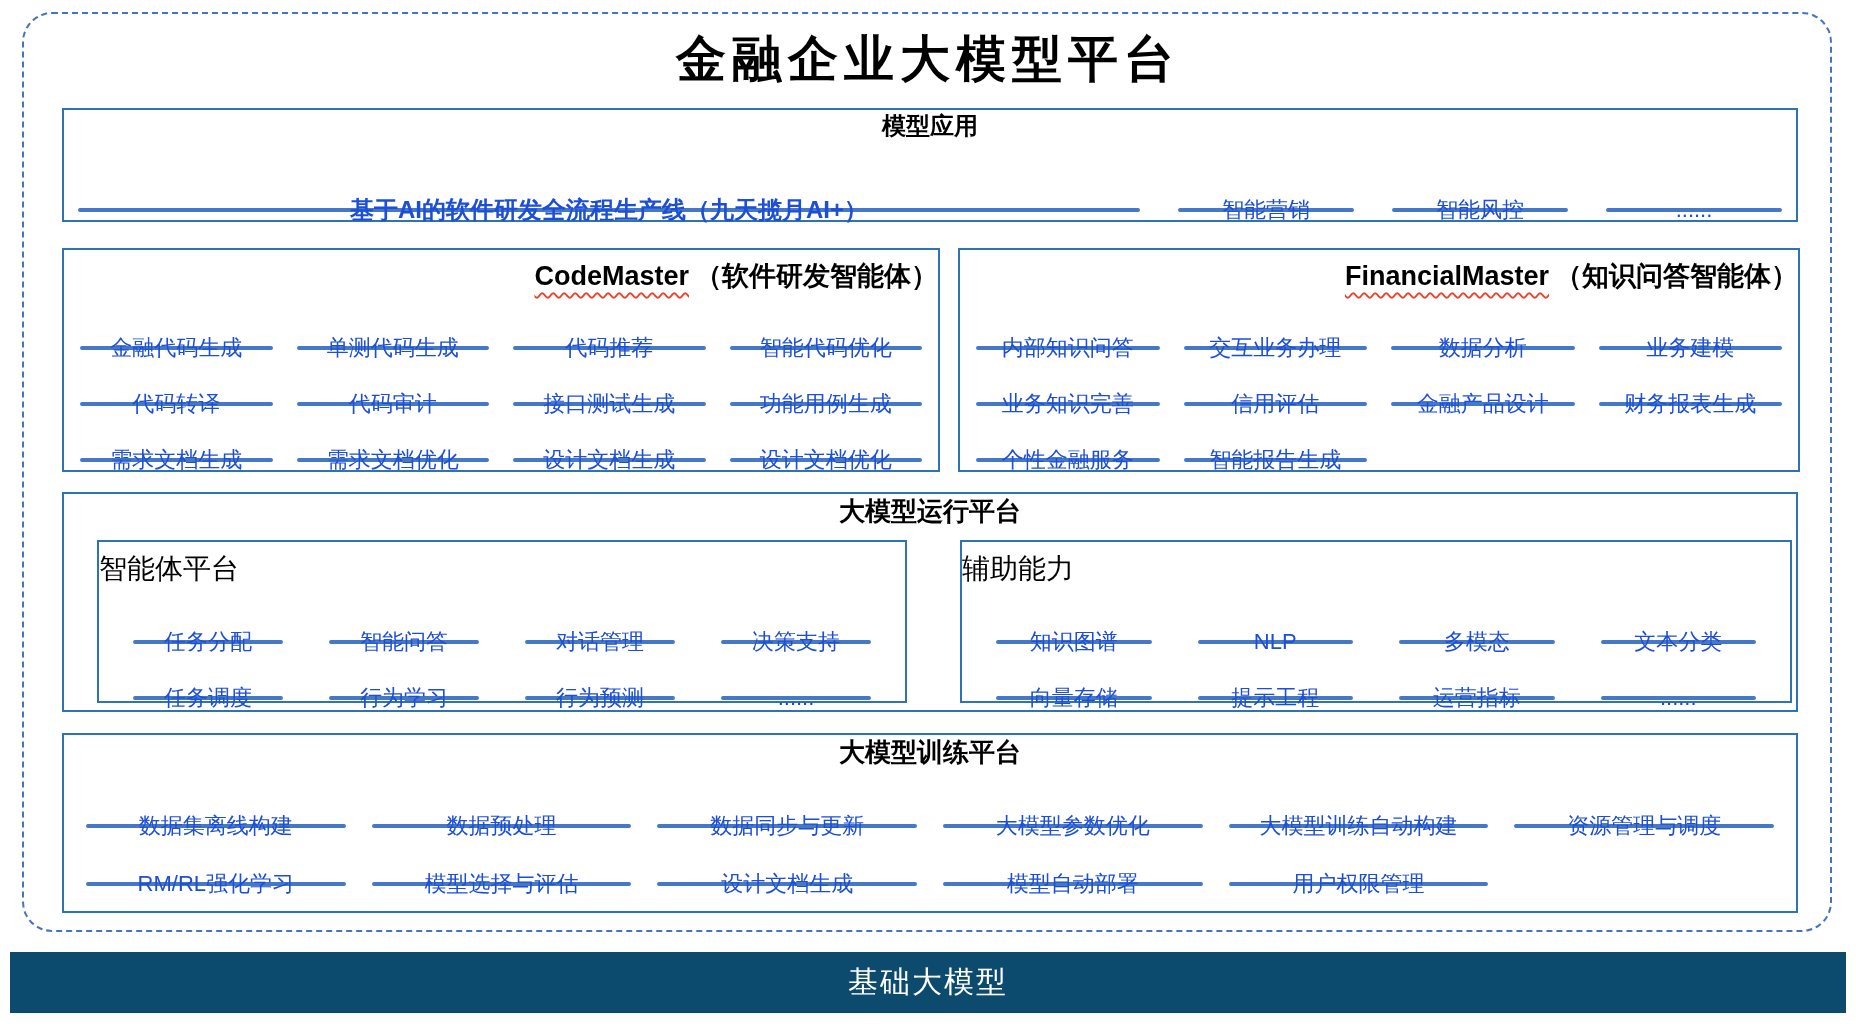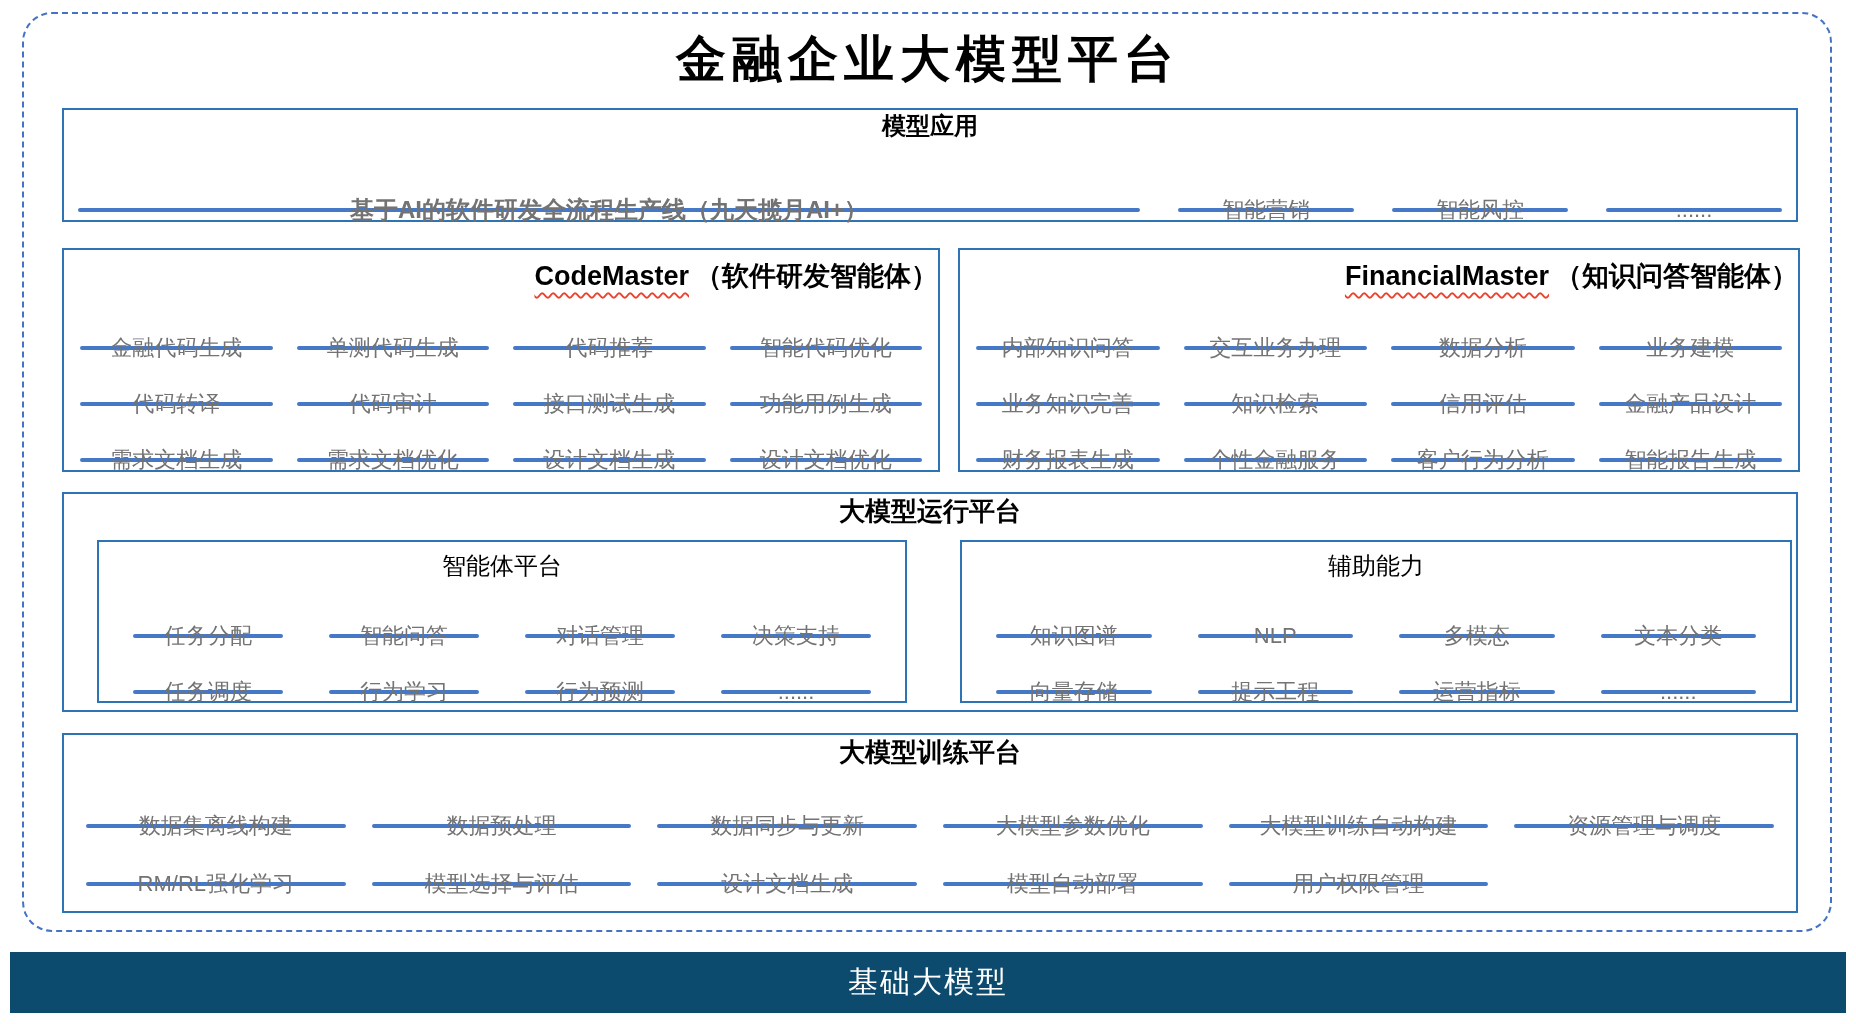--- a/index.html
+++ b/index.html
@@ -16,21 +16,21 @@
          letter-spacing:6px;color:#000;}
 
   
   .box{position:absolute;background:#fff;border:2px solid #2E74B5;box-sizing:border-box;}
   .hdr{text-align:center;font-weight:bold;font-size:24px;}
   .hdr.big{font-size:26px;}
 
   
   .pill{border:2px solid #4579C8;border-radius:9px;background:#fff;
         display:flex;align-items:center;justify-content:center;
-        font-size:22px;color:#737373;box-sizing:border-box;white-space:nowrap;margin-top:42px;}
+        font-size:22px;color:#1d4ed8;box-sizing:border-box;white-space:nowrap;margin-top:42px;}
 
   
   .sec1{left:62px;top:108px;width:1736px;height:114px;}
   .sec1 .row{position:absolute;left:14px;right:14px;top:56px;height:42px;display:flex;gap:38px;}
   .pill.long{flex:1;font-weight:bold;font-size:24px;}
   .pill.appw{width:176px;flex:none;}
   .dl{display:contents;}
 
   
   .sec2{top:248px;height:224px;}
@@ -42,21 +42,21 @@
             text-underline-offset:7px;}
   .hdr2 .zh{margin-left:6px;}
   .grid3x4{display:grid;grid-template-columns:repeat(4,1fr);column-gap:24px;row-gap:14px;
            margin:10px 16px 0;grid-auto-rows:42px;}
 
   
   .sec3{left:62px;top:492px;width:1736px;height:220px;}
   .inner{position:absolute;border:2px solid #2E74B5;background:#fff;top:46px;height:163px;box-sizing:border-box;}
   .agent{left:33px;width:810px;}
   .aux{left:896px;width:832px;}
-  .ihdr{text-align:center;font-size:24px;font-weight:normal;padding-top:8px;}
+  .ihdr{text-align:left;font-size:28px;font-weight:normal;padding-top:8px;}
   .grid2x4{display:grid;grid-template-columns:repeat(4,1fr);column-gap:46px;row-gap:16px;
            margin:10px 34px 0;grid-auto-rows:40px;}
 
   
   .sec4{left:62px;top:733px;width:1736px;height:180px;}
   .grid2x6{display:grid;grid-template-columns:repeat(6,1fr);column-gap:26px;row-gap:15px;
            margin:12px 22px 0;grid-auto-rows:43px;}
 
   
   .foundation{position:absolute;left:10px;top:952px;width:1836px;height:61px;
@@ -103,26 +103,24 @@
   <section class="box sec2 fin">
     <div class="hdr2">
       <span class="en">FinancialMaster</span><span class="zh">（知识问答智能体）</span>
     </div>
     <div class="grid3x4">
         <div class="pill">内部知识问答</div>
         <div class="pill">交互业务办理</div>
         <div class="pill">数据分析</div>
         <div class="pill">业务建模</div>
         <div class="pill">业务知识完善</div>
-        <div class="pill">知识检索</div>
         <div class="pill">信用评估</div>
         <div class="pill">金融产品设计</div>
         <div class="pill">财务报表生成</div>
         <div class="pill">个性金融服务</div>
-        <div class="pill">客户行为分析</div>
         <div class="pill">智能报告生成</div>
       </div>
   </section>
 
   <section class="box sec3">
     <div class="hdr big">大模型运行平台</div>
 
     <div class="inner agent">
       <div class="ihdr">智能体平台</div>
       <div class="grid2x4">

